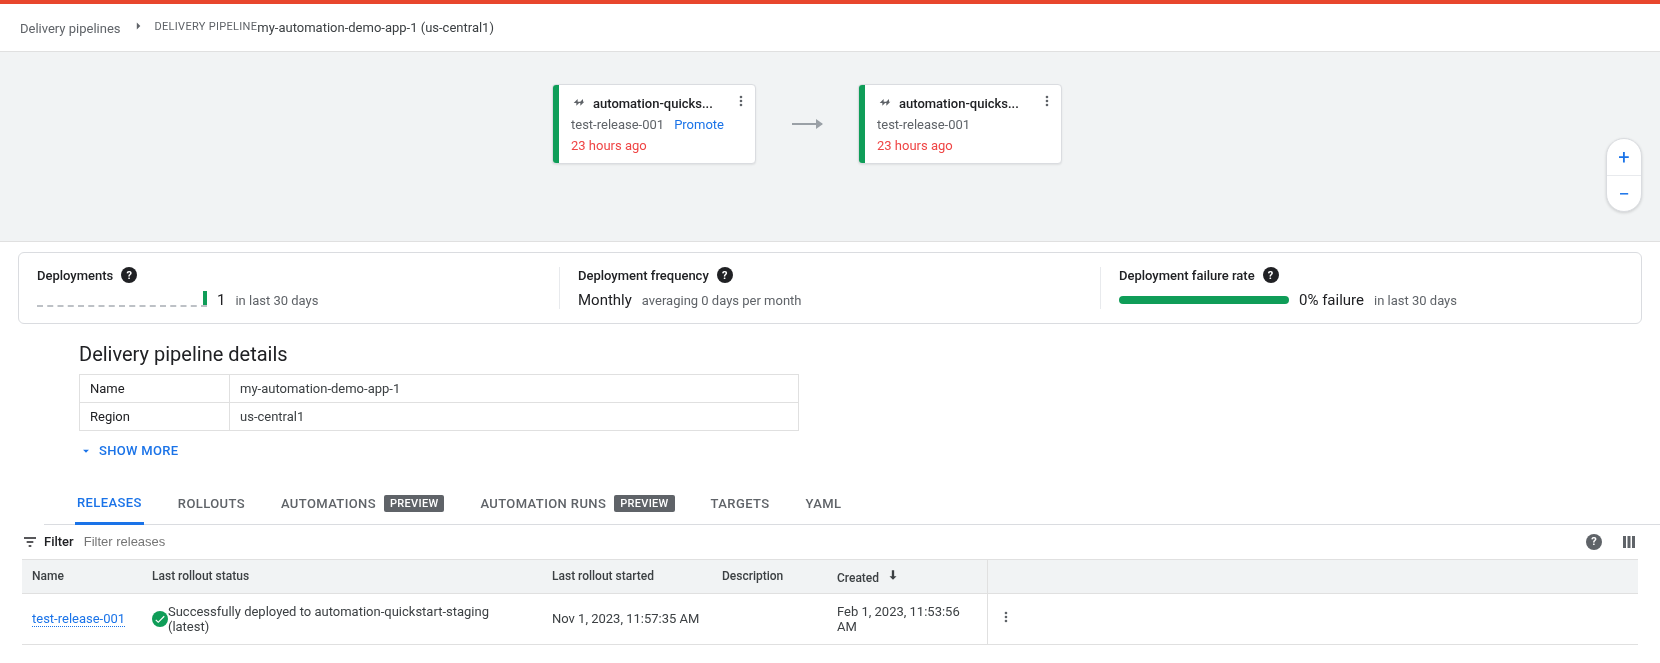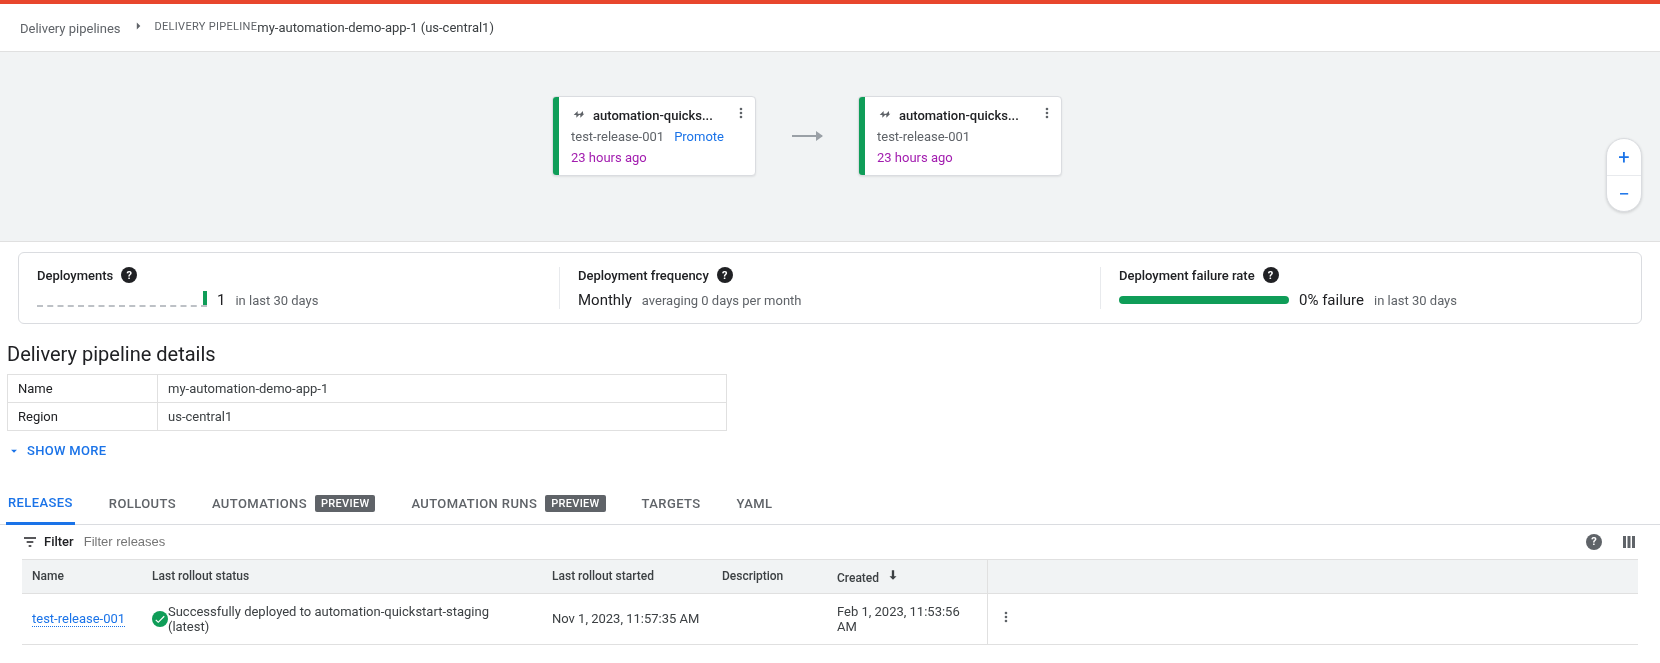--- a/index.html
+++ b/index.html
@@ -17,30 +17,30 @@
 .breadcrumb-label { font-size: 11px; letter-spacing: 0.3px; color: #5f6368; text-transform: uppercase; }
 .breadcrumb-value { font-size: 13px; color: #3c4043; }
 .actions-left { display: flex; align-items: center; gap: 4px; margin-left: 28px; }
 .header-btn { display: flex; align-items: center; gap: 6px; color: #1a73e8; font-size: 13px; font-weight: 500; letter-spacing: 0.3px; padding: 8px 12px; cursor: pointer; background: none; border: none; }
 .header-btn svg { fill: #1a73e8; }
 .highlight-box { border: 3px solid #e8462d; padding: 0 4px; height: 50px; display: flex; align-items: center; margin-top: -2px; }
 .actions-right { margin-left: auto; display: flex; align-items: center; gap: 6px; }
 
 
 .canvas { background: #f1f3f4; height: 190px; position: relative; border-bottom: 1px solid #e0e0e0; }
-.stages { display: flex; align-items: center; position: absolute; top: 44px; left: 552px; gap: 36px; }
+.stages { display: flex; align-items: center; position: absolute; top: 32px; left: 552px; gap: 36px; }
 .stage-card { display: flex; background: #fff; border: 1px solid #dadce0; border-radius: 4px; width: 204px; box-shadow: 0 1px 2px rgba(0,0,0,0.08); overflow: hidden; }
 .stage-stripe { width: 6px; background: #0f9d58; }
 .stage-body { flex: 1; padding: 10px 10px 10px 12px; position: relative; }
 .stage-title-row { display: flex; align-items: center; gap: 6px; }
 .stage-title { font-size: 13px; font-weight: 500; color: #202124; white-space: nowrap; overflow: hidden; text-overflow: ellipsis; flex: 1; }
 .stage-menu { position: absolute; top: 8px; right: 6px; cursor: pointer; }
 .stage-sub { display: flex; gap: 10px; margin-top: 6px; font-size: 13px; color: #5f6368; }
 .stage-promote { color: #1a73e8; cursor: pointer; }
-.stage-time { margin-top: 6px; font-size: 13px; color: #a21caf; }
+.stage-time { margin-top: 6px; font-size: 13px; color: #ef4444; }
 .stage-arrow { width: 30px; height: 2px; background: #9aa0a6; position: relative; }
 .stage-arrow::after { content: ""; position: absolute; right: -1px; top: -4px; border-left: 7px solid #9aa0a6; border-top: 5px solid transparent; border-bottom: 5px solid transparent; }
 .zoom-controls { position: absolute; right: 18px; top: 86px; background: #fff; border: 1px solid #dadce0; border-radius: 18px; width: 36px; display: flex; flex-direction: column; box-shadow: 0 1px 3px rgba(0,0,0,0.15); overflow: hidden; }
 .zoom-btn { height: 36px; display: flex; align-items: center; justify-content: center; color: #1a73e8; font-size: 20px; cursor: pointer; }
 .zoom-btn + .zoom-btn { border-top: 1px solid #e8eaed; }
 
 
 .metrics { margin: 10px 18px 0; border: 1px solid #dadce0; border-radius: 6px; display: flex; padding: 14px 0; background: #fff; justify-content: center; }
 .metric { flex: 1; padding: 0 18px; border-right: 1px solid #e8eaed; }
 .metric:last-child { border-right: none; }
@@ -48,29 +48,29 @@
 .metric-title { font-size: 13px; font-weight: 500; color: #202124; }
 .help-ic { width: 16px; height: 16px; border-radius: 50%; background: #202124; color: #fff; font-size: 11px; display: inline-flex; align-items: center; justify-content: center; font-weight: 700; }
 .metric-body { margin-top: 8px; display: flex; align-items: center; gap: 10px; }
 .sparkline { width: 170px; height: 14px; border-bottom: 2px dashed #bdc1c6; position: relative; }
 .sparkline-bar { position: absolute; right: 0; bottom: 0; width: 4px; height: 14px; background: #0f9d58; }
 .metric-big { font-size: 15px; color: #202124; }
 .metric-sub { font-size: 13px; color: #5f6368; }
 .failbar { width: 170px; height: 8px; background: #0f9d58; border-radius: 4px; }
 
 
-.details { padding: 18px 7px 0; }
+.details { padding: 18px 39px 0; margin-left: 40px; }
 .details h2 { font-size: 20px; font-weight: 400; color: #202124; margin-bottom: 8px; }
 .kv-table { width: 720px; border-collapse: collapse; }
 .kv-table td { border: 1px solid #e0e0e0; padding: 6px 10px; font-size: 13px; color: #3c4043; }
 .kv-table td:first-child { width: 150px; color: #202124; }
 .show-more { display: inline-flex; align-items: center; gap: 6px; color: #1a73e8; font-size: 13px; font-weight: 500; margin-top: 12px; cursor: pointer; letter-spacing: 0.3px; }
 
 
-.tabs { display: flex; align-items: center; gap: 32px; padding: 0 6px; margin-top: 22px; border-bottom: 1px solid #dadce0; }
+.tabs { display: flex; align-items: center; gap: 32px; padding: 0 31px; margin-top: 22px; border-bottom: 1px solid #dadce0; margin-left: 44px; }
 .tab { padding: 12px 2px; font-size: 13px; font-weight: 500; letter-spacing: 0.4px; color: #5f6368; cursor: pointer; display: flex; align-items: center; gap: 8px; }
 .tab.active { color: #1a73e8; border-bottom: 3px solid #1a73e8; margin-bottom: -1px; }
 .badge-preview { background: #5f6368; color: #fff; font-size: 11px; padding: 2px 6px; border-radius: 2px; letter-spacing: 0.3px; }
 
 
 .filter-row { display: flex; align-items: center; padding: 8px 22px; gap: 10px; }
 .filter-label { display: flex; align-items: center; gap: 6px; font-size: 13px; font-weight: 500; color: #202124; }
 .filter-input { border: none; outline: none; font-size: 13px; color: #4d7c0f; flex: 1; }
 .filter-right { margin-left: auto; display: flex; align-items: center; gap: 18px; }
 

